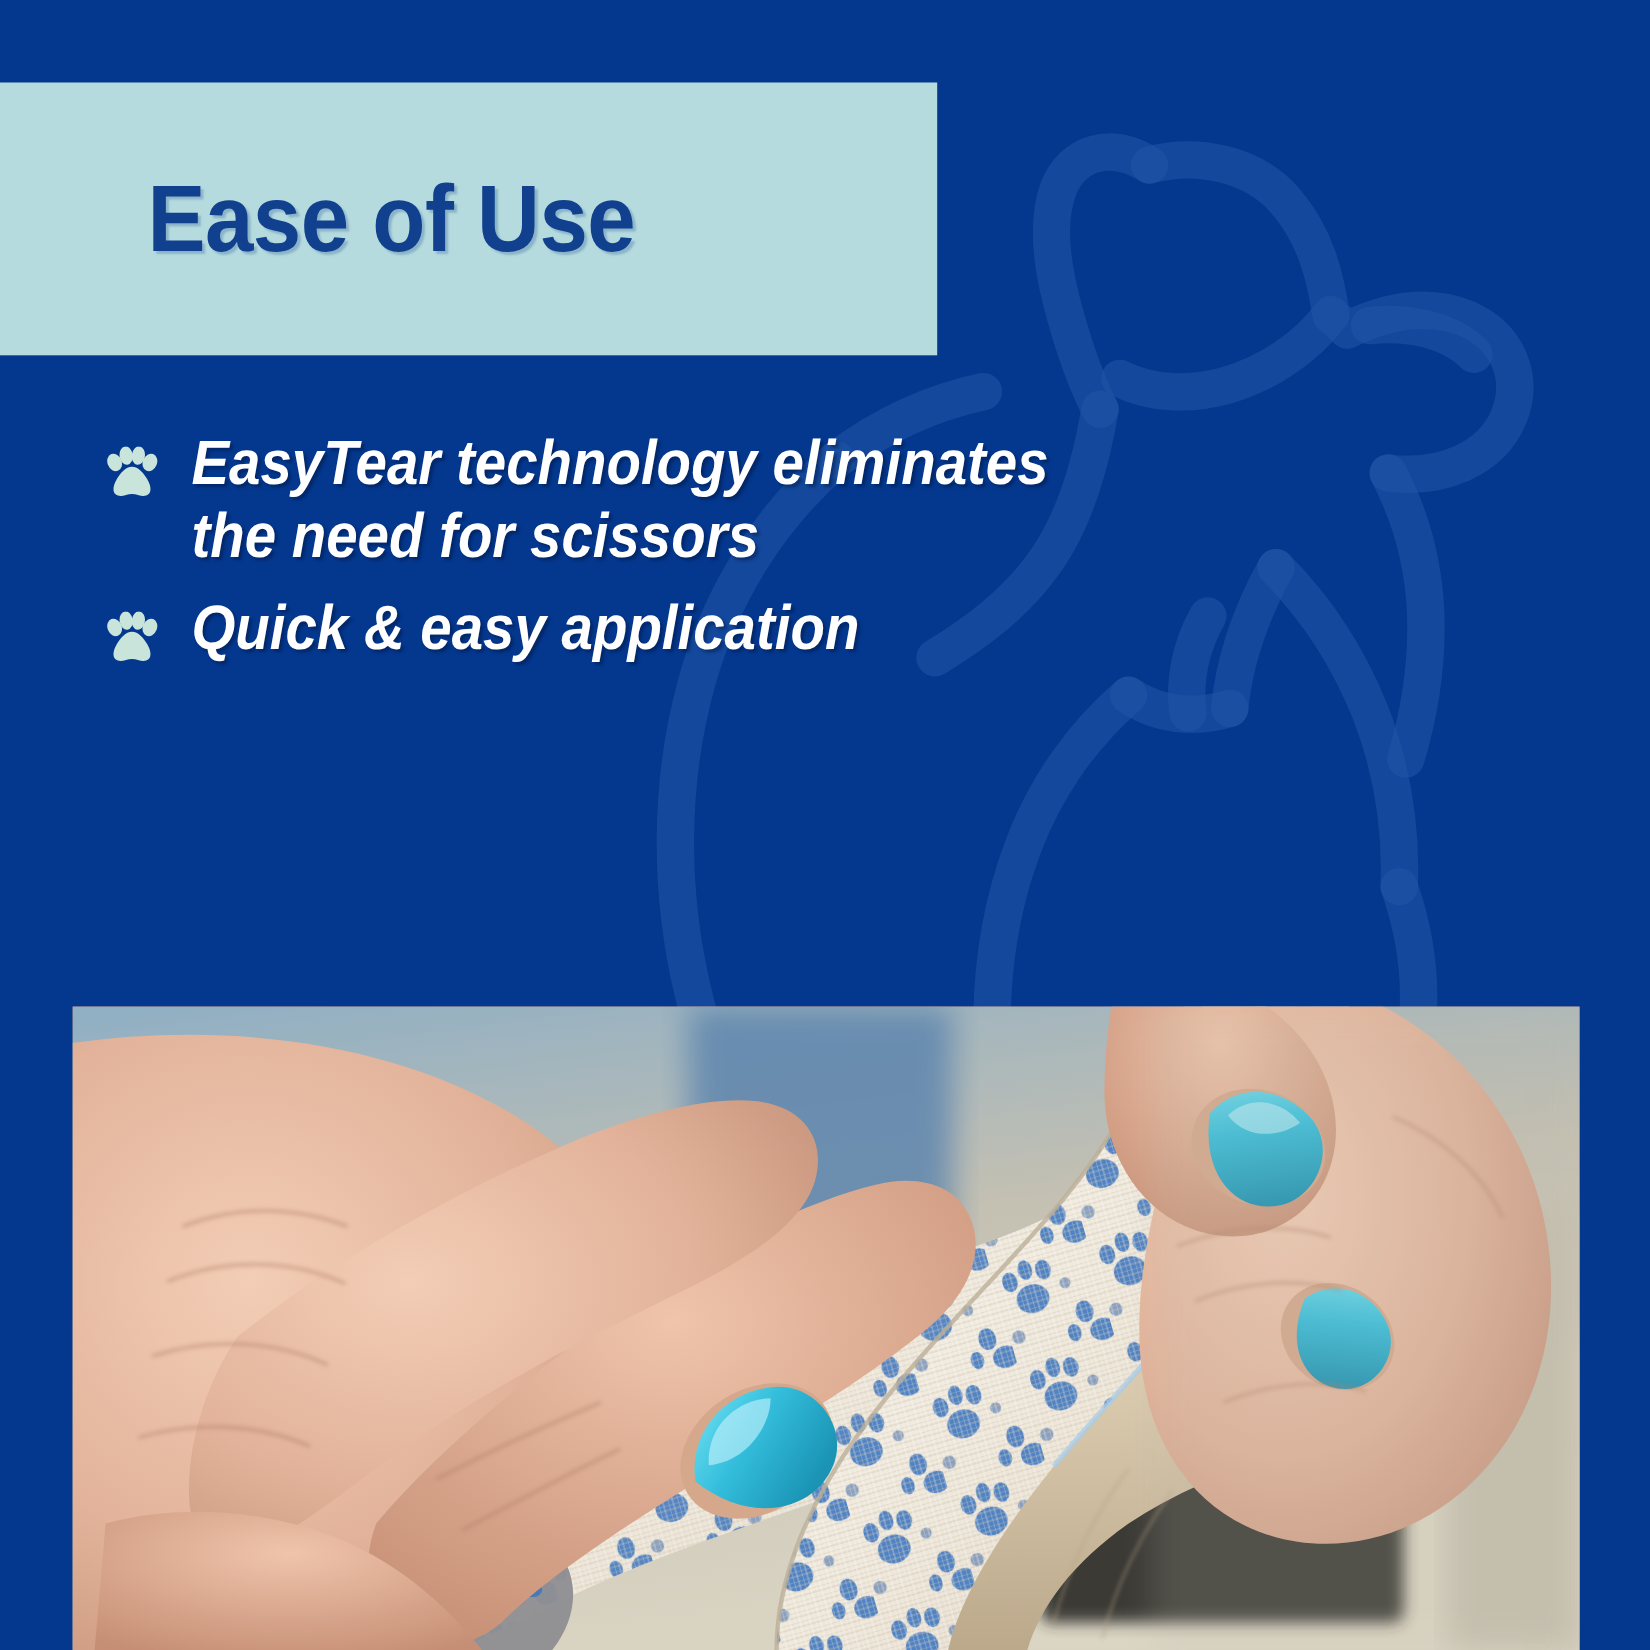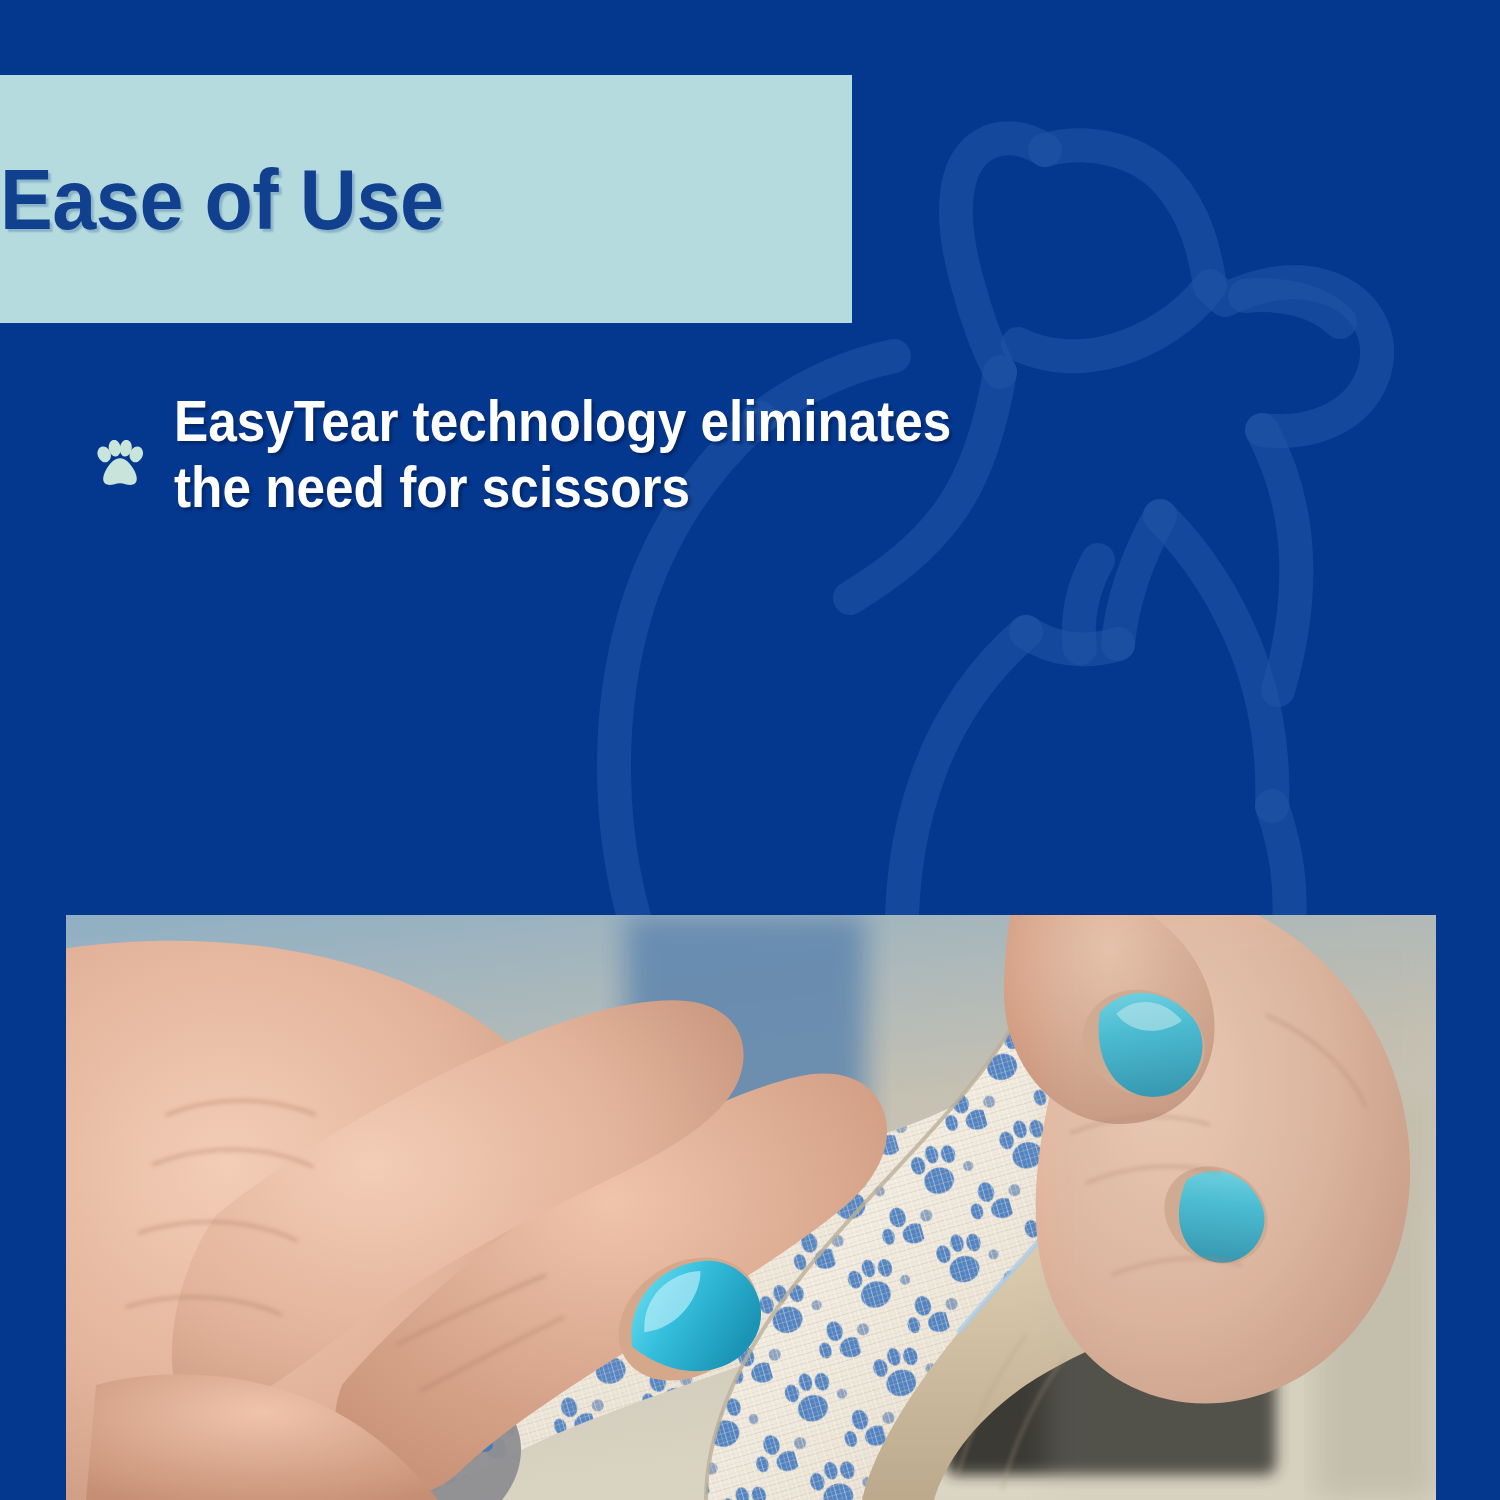--- a/index.html
+++ b/index.html
@@ -29,20 +29,21 @@
   #header-banner {
     position: absolute;
     left: 0px;
     top: 75px;
     width: 852px;
     height: 248px;
     background: #B6DBDF;
     display: flex;
     align-items: center;
     box-sizing: border-box;
+    padding-left: 134px;
   }
   #page-title {
     color: #11408E;
     font-size: 86px;
     font-weight: 700;
     letter-spacing: -0.5px;
     line-height: 1;
     transform: scaleX(0.92);
     transform-origin: left center;
     white-space: nowrap;
@@ -51,22 +52,23 @@
 
   
   #bullet-list {
     position: absolute;
     left: 96px;
     top: 388px;
     width: 1340px;
   }
   .bullet-row {
     display: flex;
-    align-items: center;
+    align-items: flex-start;
     margin-bottom: 18px;
+    font-style: italic;
   }
   .paw-icon {
     flex: 0 0 auto;
     width: 48px;
     height: 46px;
     margin-top: 18px;
     margin-right: 30px;
   }
   .bullet-text {
     color: #FFFFFF;
@@ -194,20 +196,38 @@
                    C68 96, 60 90, 50 90
                    C40 90, 32 96, 23 93
                    C12 89, 13 76, 21 62
                    C28 50, 38 38, 50 38 Z"></path>
         </g>
       </svg>
       <div class="bullet-text">EasyTear technology eliminates
 the need for scissors</div>
     </div>
 
+    <div class="bullet-row">
+      <svg class="paw-icon" viewBox="0 0 100 96">
+        <g fill="#C9E4DA">
+          <ellipse cx="17" cy="30" rx="13.5" ry="17" transform="rotate(-22 17 30)"></ellipse>
+          <ellipse cx="39" cy="17" rx="12.5" ry="17.5" transform="rotate(-8 39 17)"></ellipse>
+          <ellipse cx="62" cy="17" rx="12.5" ry="17.5" transform="rotate(8 62 17)"></ellipse>
+          <ellipse cx="84" cy="30" rx="13.5" ry="17" transform="rotate(22 84 30)"></ellipse>
+          <path d="M50 38
+                   C62 38, 72 50, 79 62
+                   C87 76, 88 89, 77 93
+                   C68 96, 60 90, 50 90
+                   C40 90, 32 96, 23 93
+                   C12 89, 13 76, 21 62
+                   C28 50, 38 38, 50 38 Z"></path>
+        </g>
+      </svg>
+      <div class="bullet-text">Quick &amp; easy application</div>
+    </div>
 
 
   </div>
 
   <div id="photo-frame">
     <svg id="photo-svg" viewBox="0 0 1370 585" preserveAspectRatio="xMidYMid slice">
       <defs>
         <radialGradient id="skinA" cx="35%" cy="40%" r="75%">
           <stop offset="0%" stop-color="#F3CDB6"></stop>
           <stop offset="60%" stop-color="#E2B39A"></stop>

